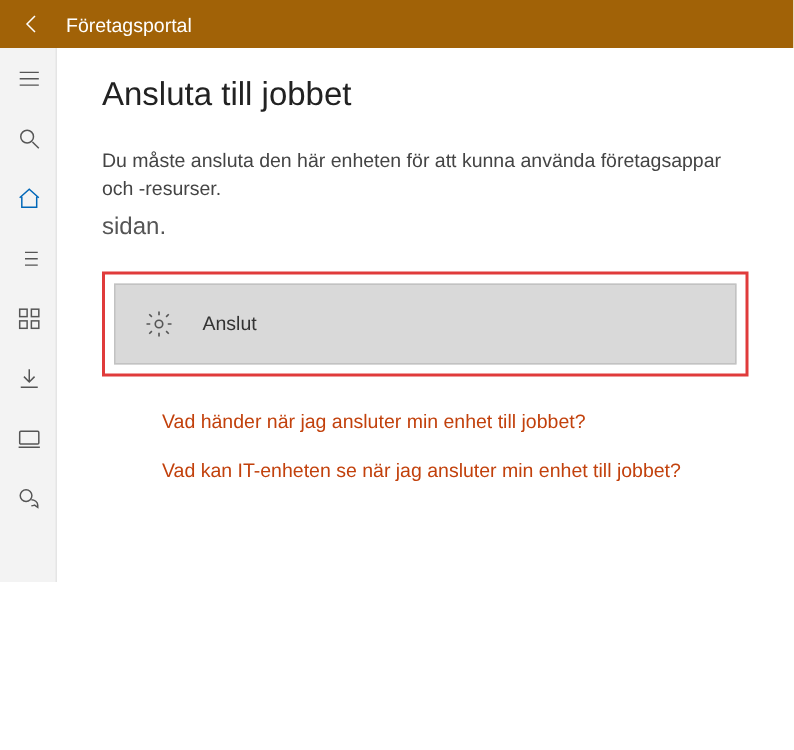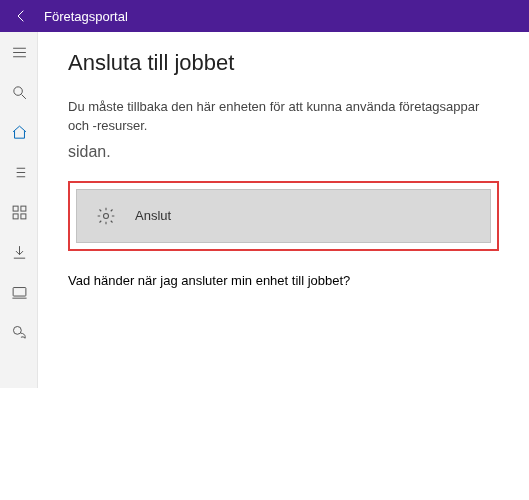--- a/index.html
+++ b/index.html
@@ -1,35 +1,35 @@
 <!DOCTYPE html>
 <html><head>
   <meta charset="utf-8">
   <style>
     * { box-sizing: border-box; margin: 0; padding: 0; }
     body { font-family: 'Segoe UI', Tahoma, sans-serif; font-size: 13px; color: #333; background: #fff; width: 529px; }
-    .titlebar { background: #4c1d95; color: #fff; height: 32px; display: flex; align-items: center; }
+    .titlebar { background: #a16207; color: #fff; height: 32px; display: flex; align-items: center; }
     .back-btn { width: 44px; height: 32px; display: flex; align-items: center; justify-content: center; cursor: pointer; }
     .back-btn svg { width: 16px; height: 16px; stroke: #fff; fill: none; stroke-width: 1.5; }
     .app-title { font-size: 13px; font-weight: 400; }
     .shell { display: flex; height: 356px; }
     .navrail { width: 38px; background: #f3f3f3; border-right: 1px solid #e5e5e5; display: flex; flex-direction: column; }
     .nav-btn { width: 38px; height: 40px; display: flex; align-items: center; justify-content: center; cursor: pointer; }
     .nav-btn svg { width: 17px; height: 17px; stroke: #555; fill: none; stroke-width: 1.4; }
     .nav-btn.active svg { stroke: #0067b8; fill: none; }
     .content { flex: 1; padding: 18px 30px 10px 30px; overflow: hidden; }
     h1 { font-size: 22px; font-weight: 400; color: #222; margin-bottom: 22px; }
     p { font-size: 13px; line-height: 1.45; color: #444; margin-bottom: 14px; }
     .small-trail { font-size: 16px; color: #555; margin-top: -10px; margin-bottom: 18px; }
     .highlight-box { border: 2px solid #e03b3b; padding: 6px; margin-bottom: 22px; }
     .connect-btn { background: #d9d9d9; border: 1px solid #c2c2c2; height: 54px; display: flex; align-items: center; cursor: pointer; }
     .connect-btn .gear { width: 58px; display: flex; align-items: center; justify-content: center; }
     .connect-btn .gear svg { width: 20px; height: 20px; stroke: #555; fill: none; stroke-width: 1.3; }
     .connect-btn .lbl { font-size: 13px; color: #333; }
-    .link-question { font-size: 13px; color: #000000; margin-bottom: 18px; cursor: pointer; }
+    .link-question { font-size: 13px; color: #c2410c; margin-bottom: 18px; cursor: pointer; margin-left: 40px; }
   </style>
 </head>
 <body>
 
 <div class="titlebar">
   <div class="back-btn">
     <svg viewBox="0 0 24 24">
         <path d="M14 4 L6 12 L14 20"></path>
       </svg>
   </div>
@@ -81,30 +81,31 @@
     <div class="nav-btn">
       <svg viewBox="0 0 24 24">
           <circle cx="9" cy="9" r="5.5"></circle>
           <path d="M14 13c3 0 6 2 6 5v2l-3-2c-1 .4-2 .6-3 .6"></path>
         </svg>
     </div>
   </div>
 
   <div class="content">
     <h1>Ansluta till jobbet</h1>
-    <p>Du måste tillbaka den här enheten för att kunna använda företagsappar och -resurser.</p>
+    <p>Du måste ansluta den här enheten för att kunna använda företagsappar och -resurser.</p>
     <p class="small-trail">sidan.</p>
 
     <div class="highlight-box">
       <div class="connect-btn">
         <span class="gear">
           <svg viewBox="0 0 24 24">
               <circle cx="12" cy="12" r="3"></circle>
               <path d="M12 2v3M12 19v3M4.2 4.2l2.1 2.1M17.7 17.7l2.1 2.1M2 12h3M19 12h3M4.2 19.8l2.1-2.1M17.7 6.3l2.1-2.1"></path>
             </svg>
         </span>
         <span class="lbl">Anslut</span>
       </div>
     </div>
 
     <div class="link-question">Vad händer när jag ansluter min enhet till jobbet?</div>
+    <div class="link-question">Vad kan IT-enheten se när jag ansluter min enhet till jobbet?</div>
   </div>
 </div>
 
 </body></html>

